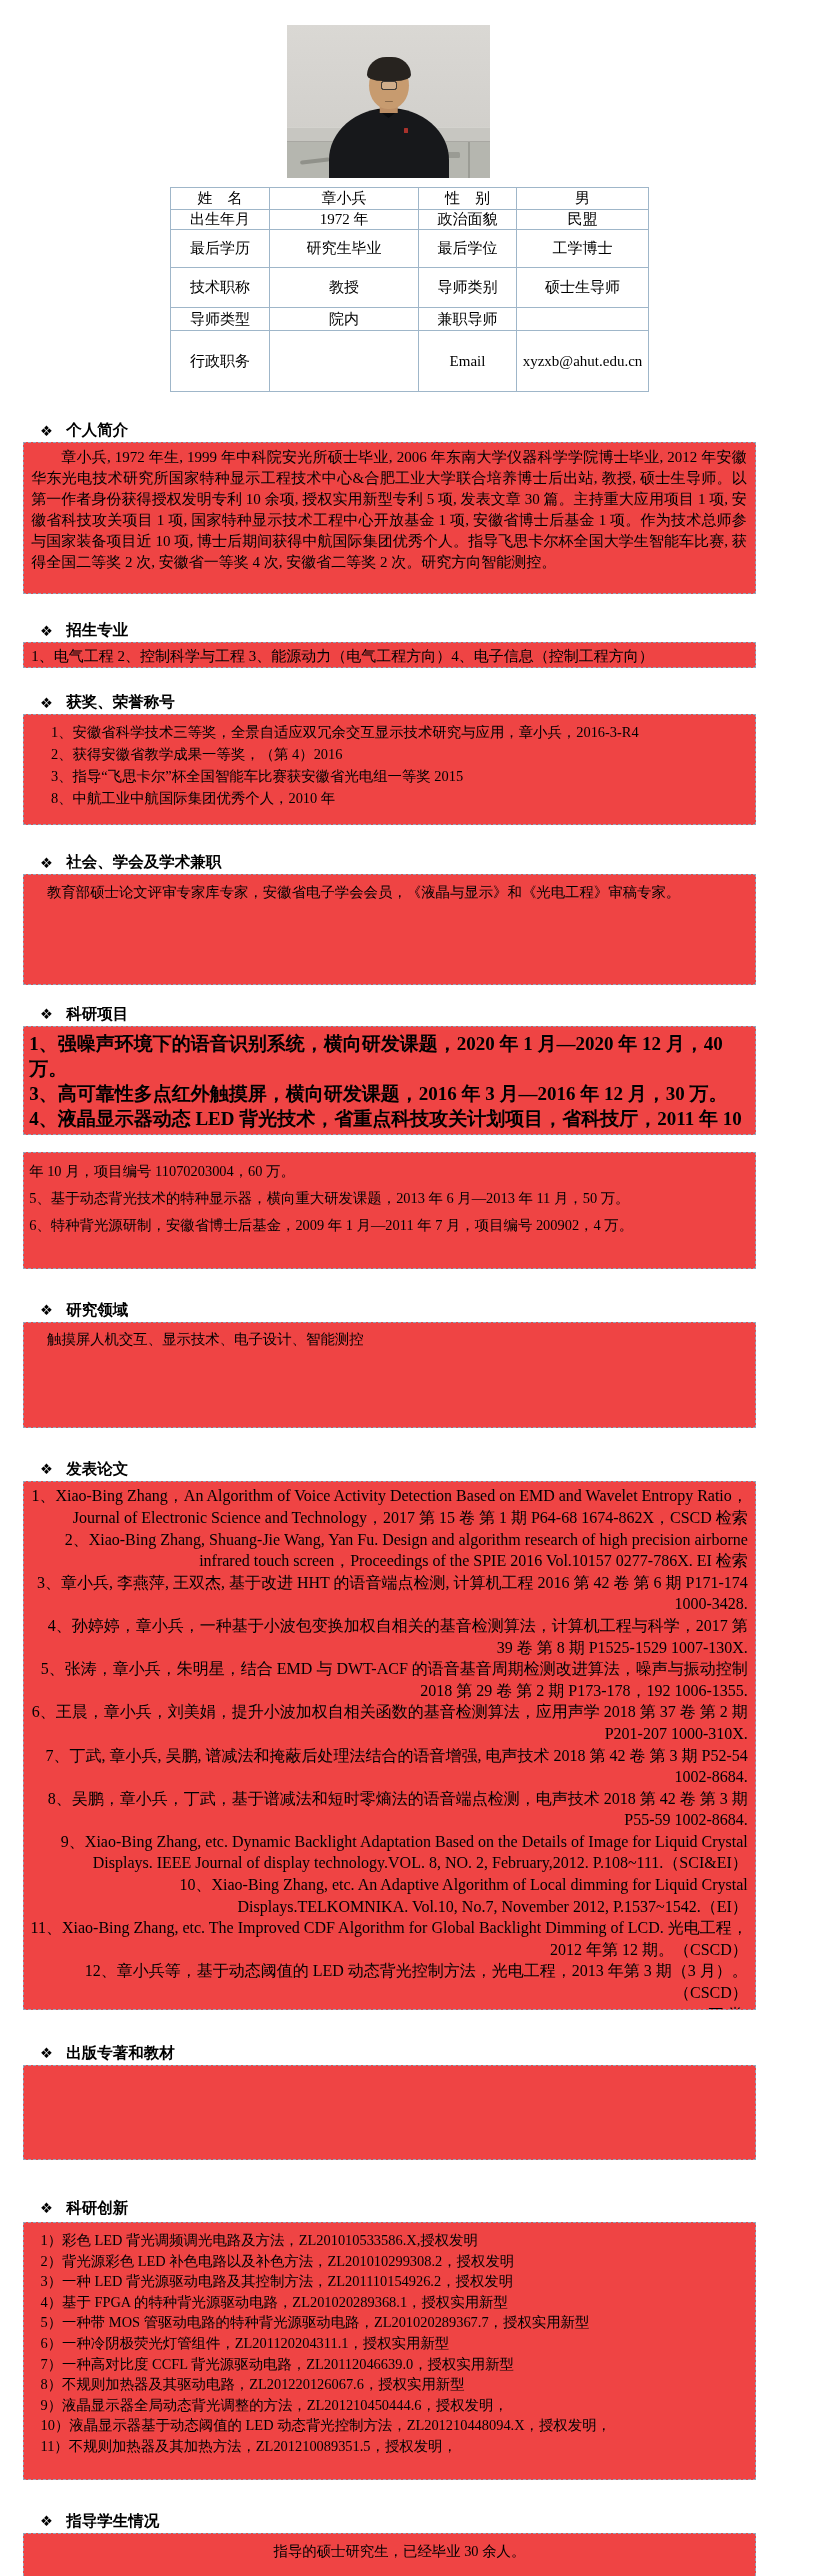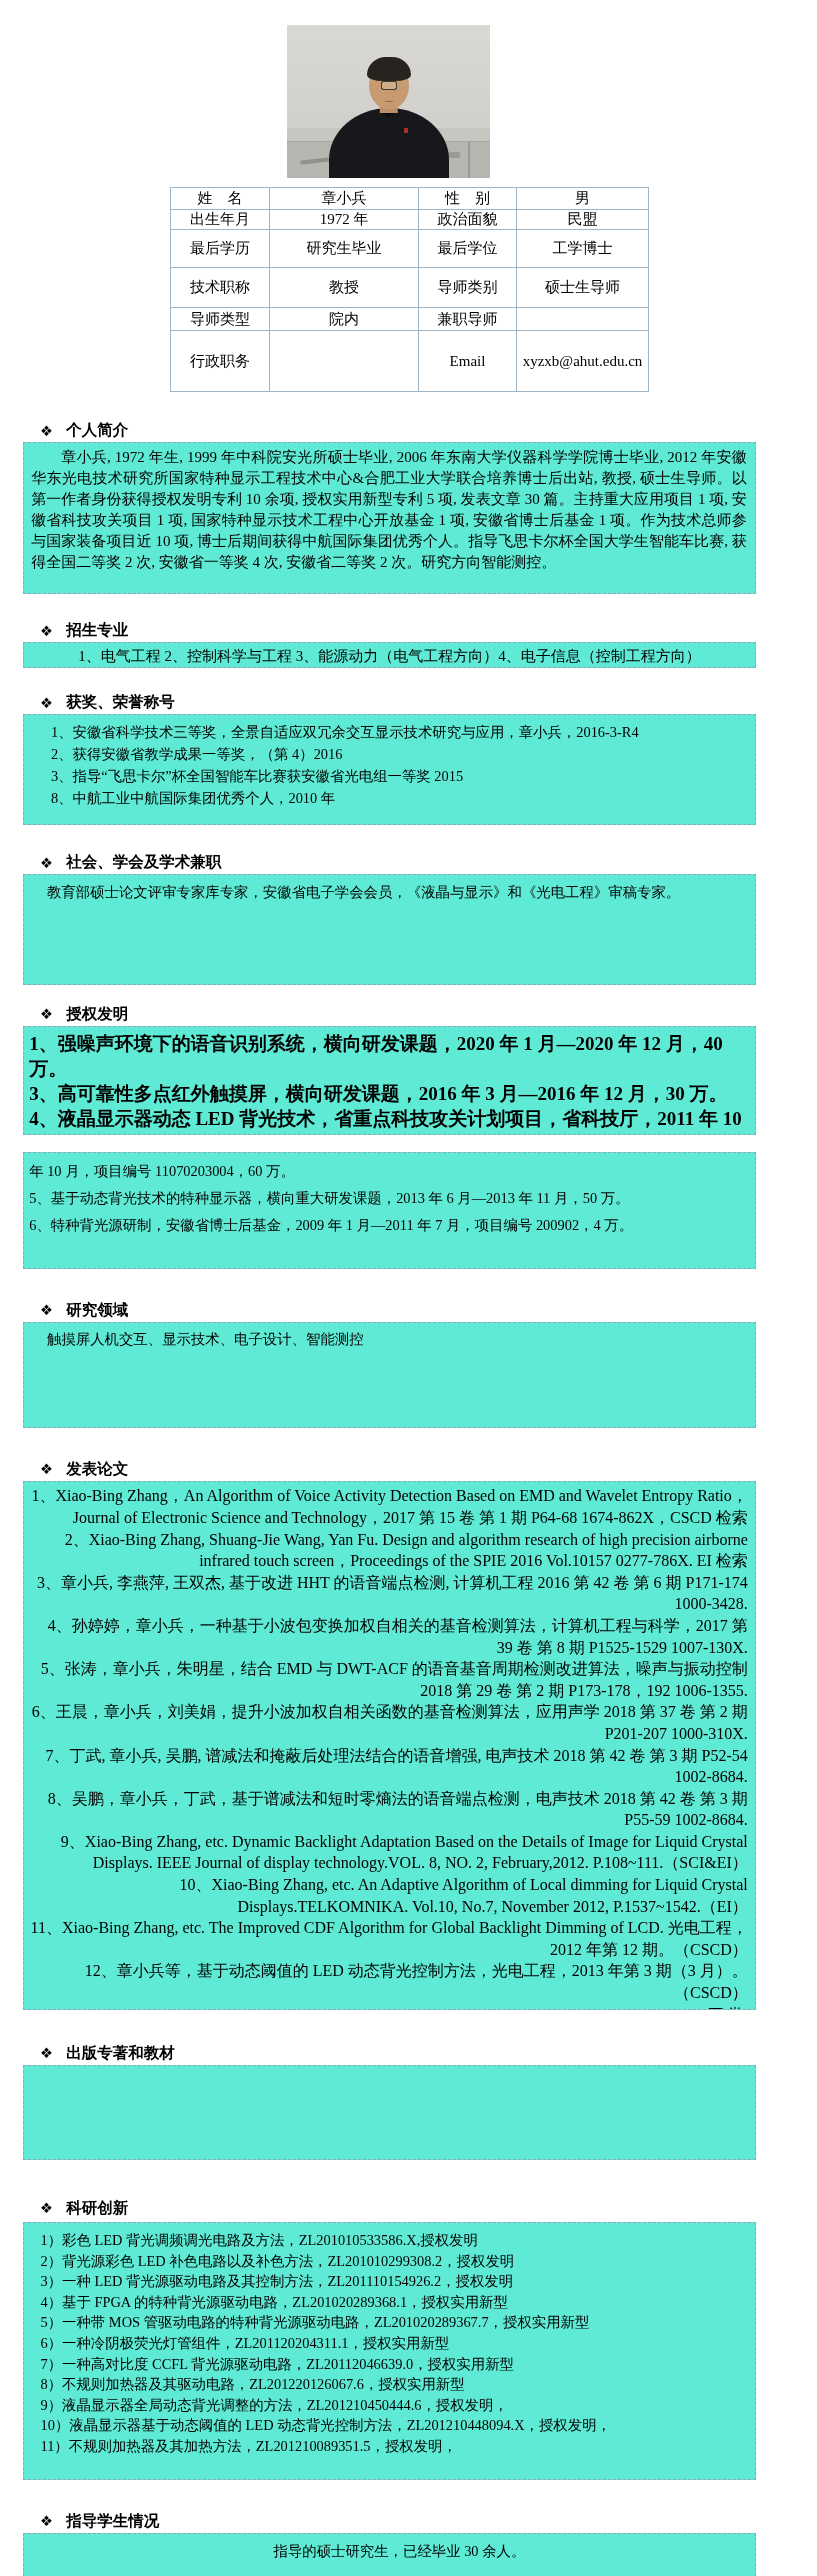--- a/index.html
+++ b/index.html
@@ -42,26 +42,26 @@
   table.info tr:nth-child(5){height:23px;}
   table.info tr:nth-child(6){height:61px;}
   
   .sec-head{
     display:flex;align-items:center;gap:13.4px;margin-left:40px;height:23px;
     font-family:"Liberation Sans","DejaVu Sans",sans-serif;font-weight:bold;font-size:15.5px;
   }
   .sec-head .bullet{font-size:14.4px;line-height:1;font-family:"DejaVu Sans",sans-serif;}
   .dbox{
     box-sizing:border-box;margin-left:23px;width:733px;
-    border:1px dashed #90a8bc;overflow:hidden;font-size:14.4px;background:#5eead4;
+    border:1px dashed #90a8bc;overflow:hidden;font-size:14.4px;background:#ef4444;
   }
   .dbox p{margin:0;}
   .intro-box{height:152px;padding:3.6px 8.2px 0 7.2px;}
   .intro-box p{line-height:21px;text-indent:2em;text-align:justify;font-size:15px;}
-  .adm-box{height:26px;padding:2.6px 7.2px 0 7.2px;text-align:center;}
+  .adm-box{height:26px;padding:2.6px 7.2px 0 7.2px;}
   .adm-box p{line-height:20.6px;font-size:15px;}
   .awards-box{height:111px;padding:6.2px 7.2px 0 27px;}
   .awards-box p{line-height:22px;font-size:14.4px;}
   .memb-box{height:111px;padding:6.7px 7.2px 0 23px;}
   .memb-box p{line-height:20.6px;font-size:14.4px;}
   .proj-box1{height:109px;padding:4.1px 7.2px 0 5.2px;}
   .proj-box1 p{line-height:25px;font-size:19px;font-weight:bold;}
   .proj-box2{height:117px;padding:5.2px 7.2px 0 5.2px;}
   .proj-box2 p{line-height:27px;font-size:14.4px;}
   .res-box{height:106px;padding:6.7px 7.2px 0 23px;}
@@ -187,21 +187,21 @@
 <div class="sec-head mt-head-memb">
   <span class="bullet">❖</span>
   <span>社会、学会及学术兼职</span>
 </div>
 <div class="dbox memb-box">
   <p>教育部硕士论文评审专家库专家，安徽省电子学会会员，《液晶与显示》和《光电工程》审稿专家。</p>
 </div>
 
 <div class="sec-head mt-head-proj">
   <span class="bullet">❖</span>
-  <span>授权发明</span>
+  <span>科研项目</span>
 </div>
 <div class="dbox proj-box1">
 
 <p>1、强噪声环境下的语音识别系统，横向研发课题，2020 年 1 月—2020 年 12 月，40 万。</p>
     <p>3、高可靠性多点红外触摸屏，横向研发课题，2016 年 3 月—2016 年 12 月，30 万。</p>
     <p>4、液晶显示器动态 LED 背光技术，省重点科技攻关计划项目，省科技厅，2011 年 10 月—2012</p>
   </div>
 <div class="dbox proj-box2 mt-box-proj2">
 
 <p>年 10 月，项目编号 11070203004，60 万。</p>

